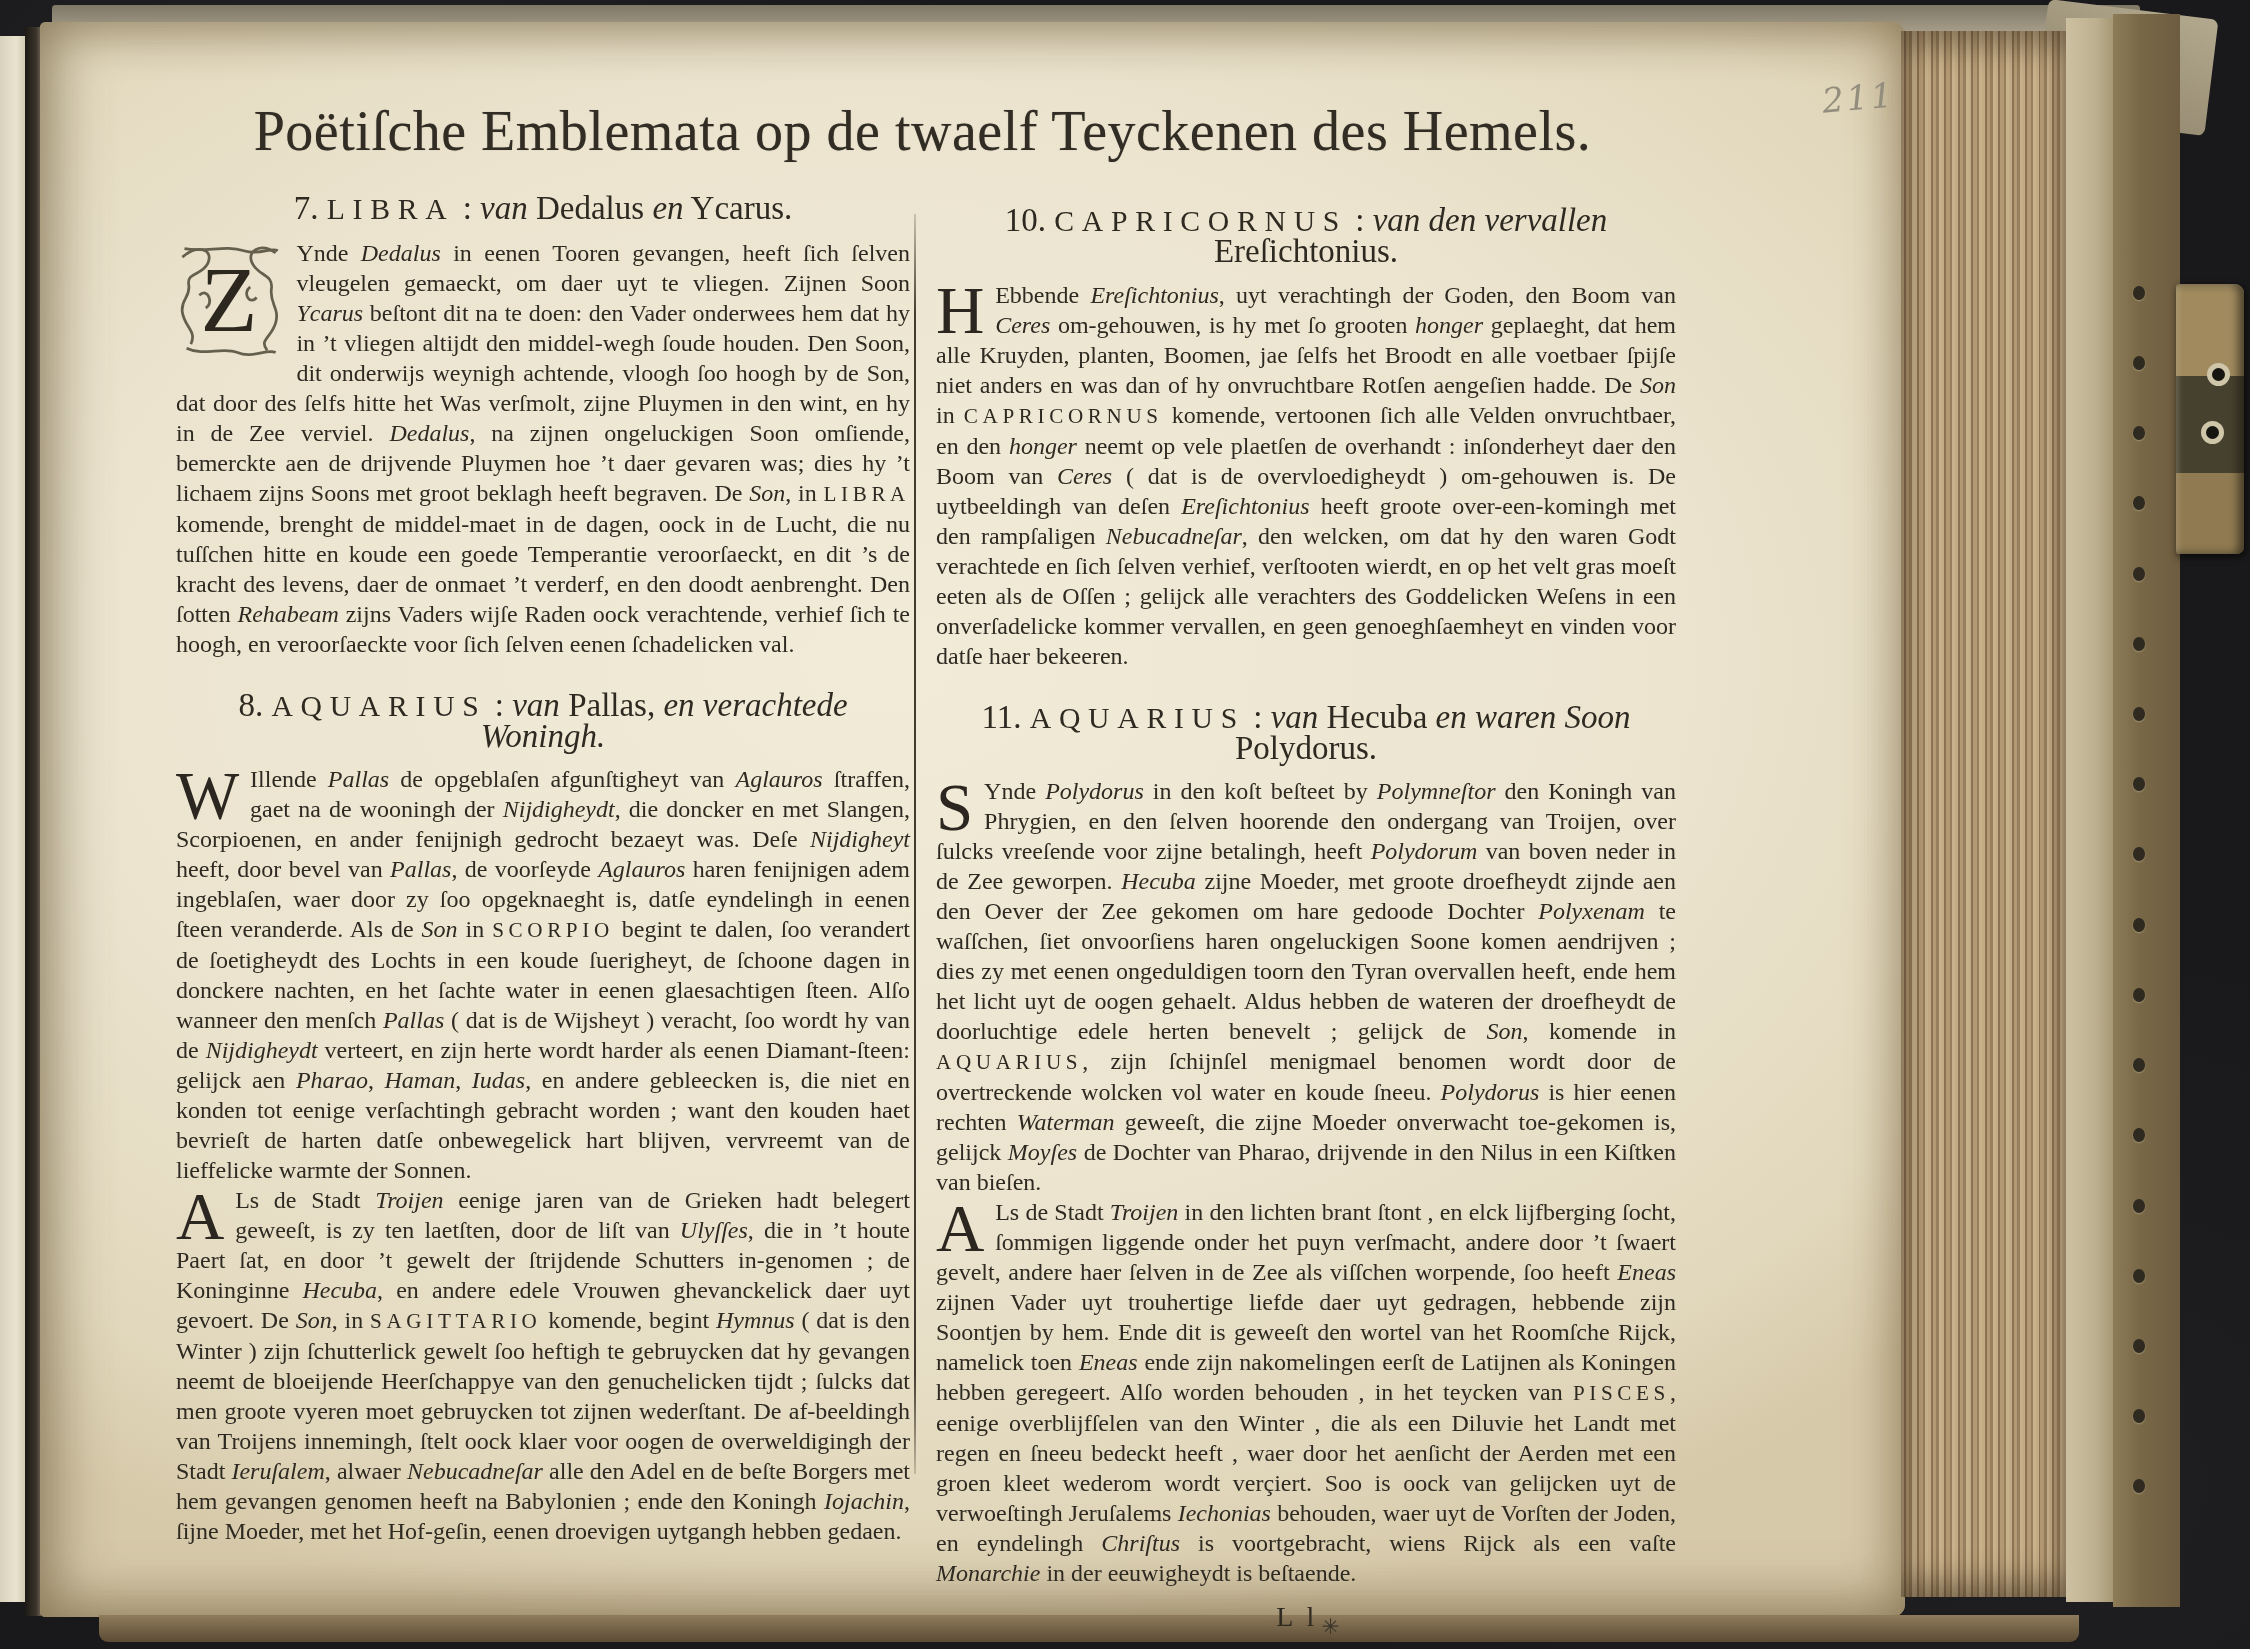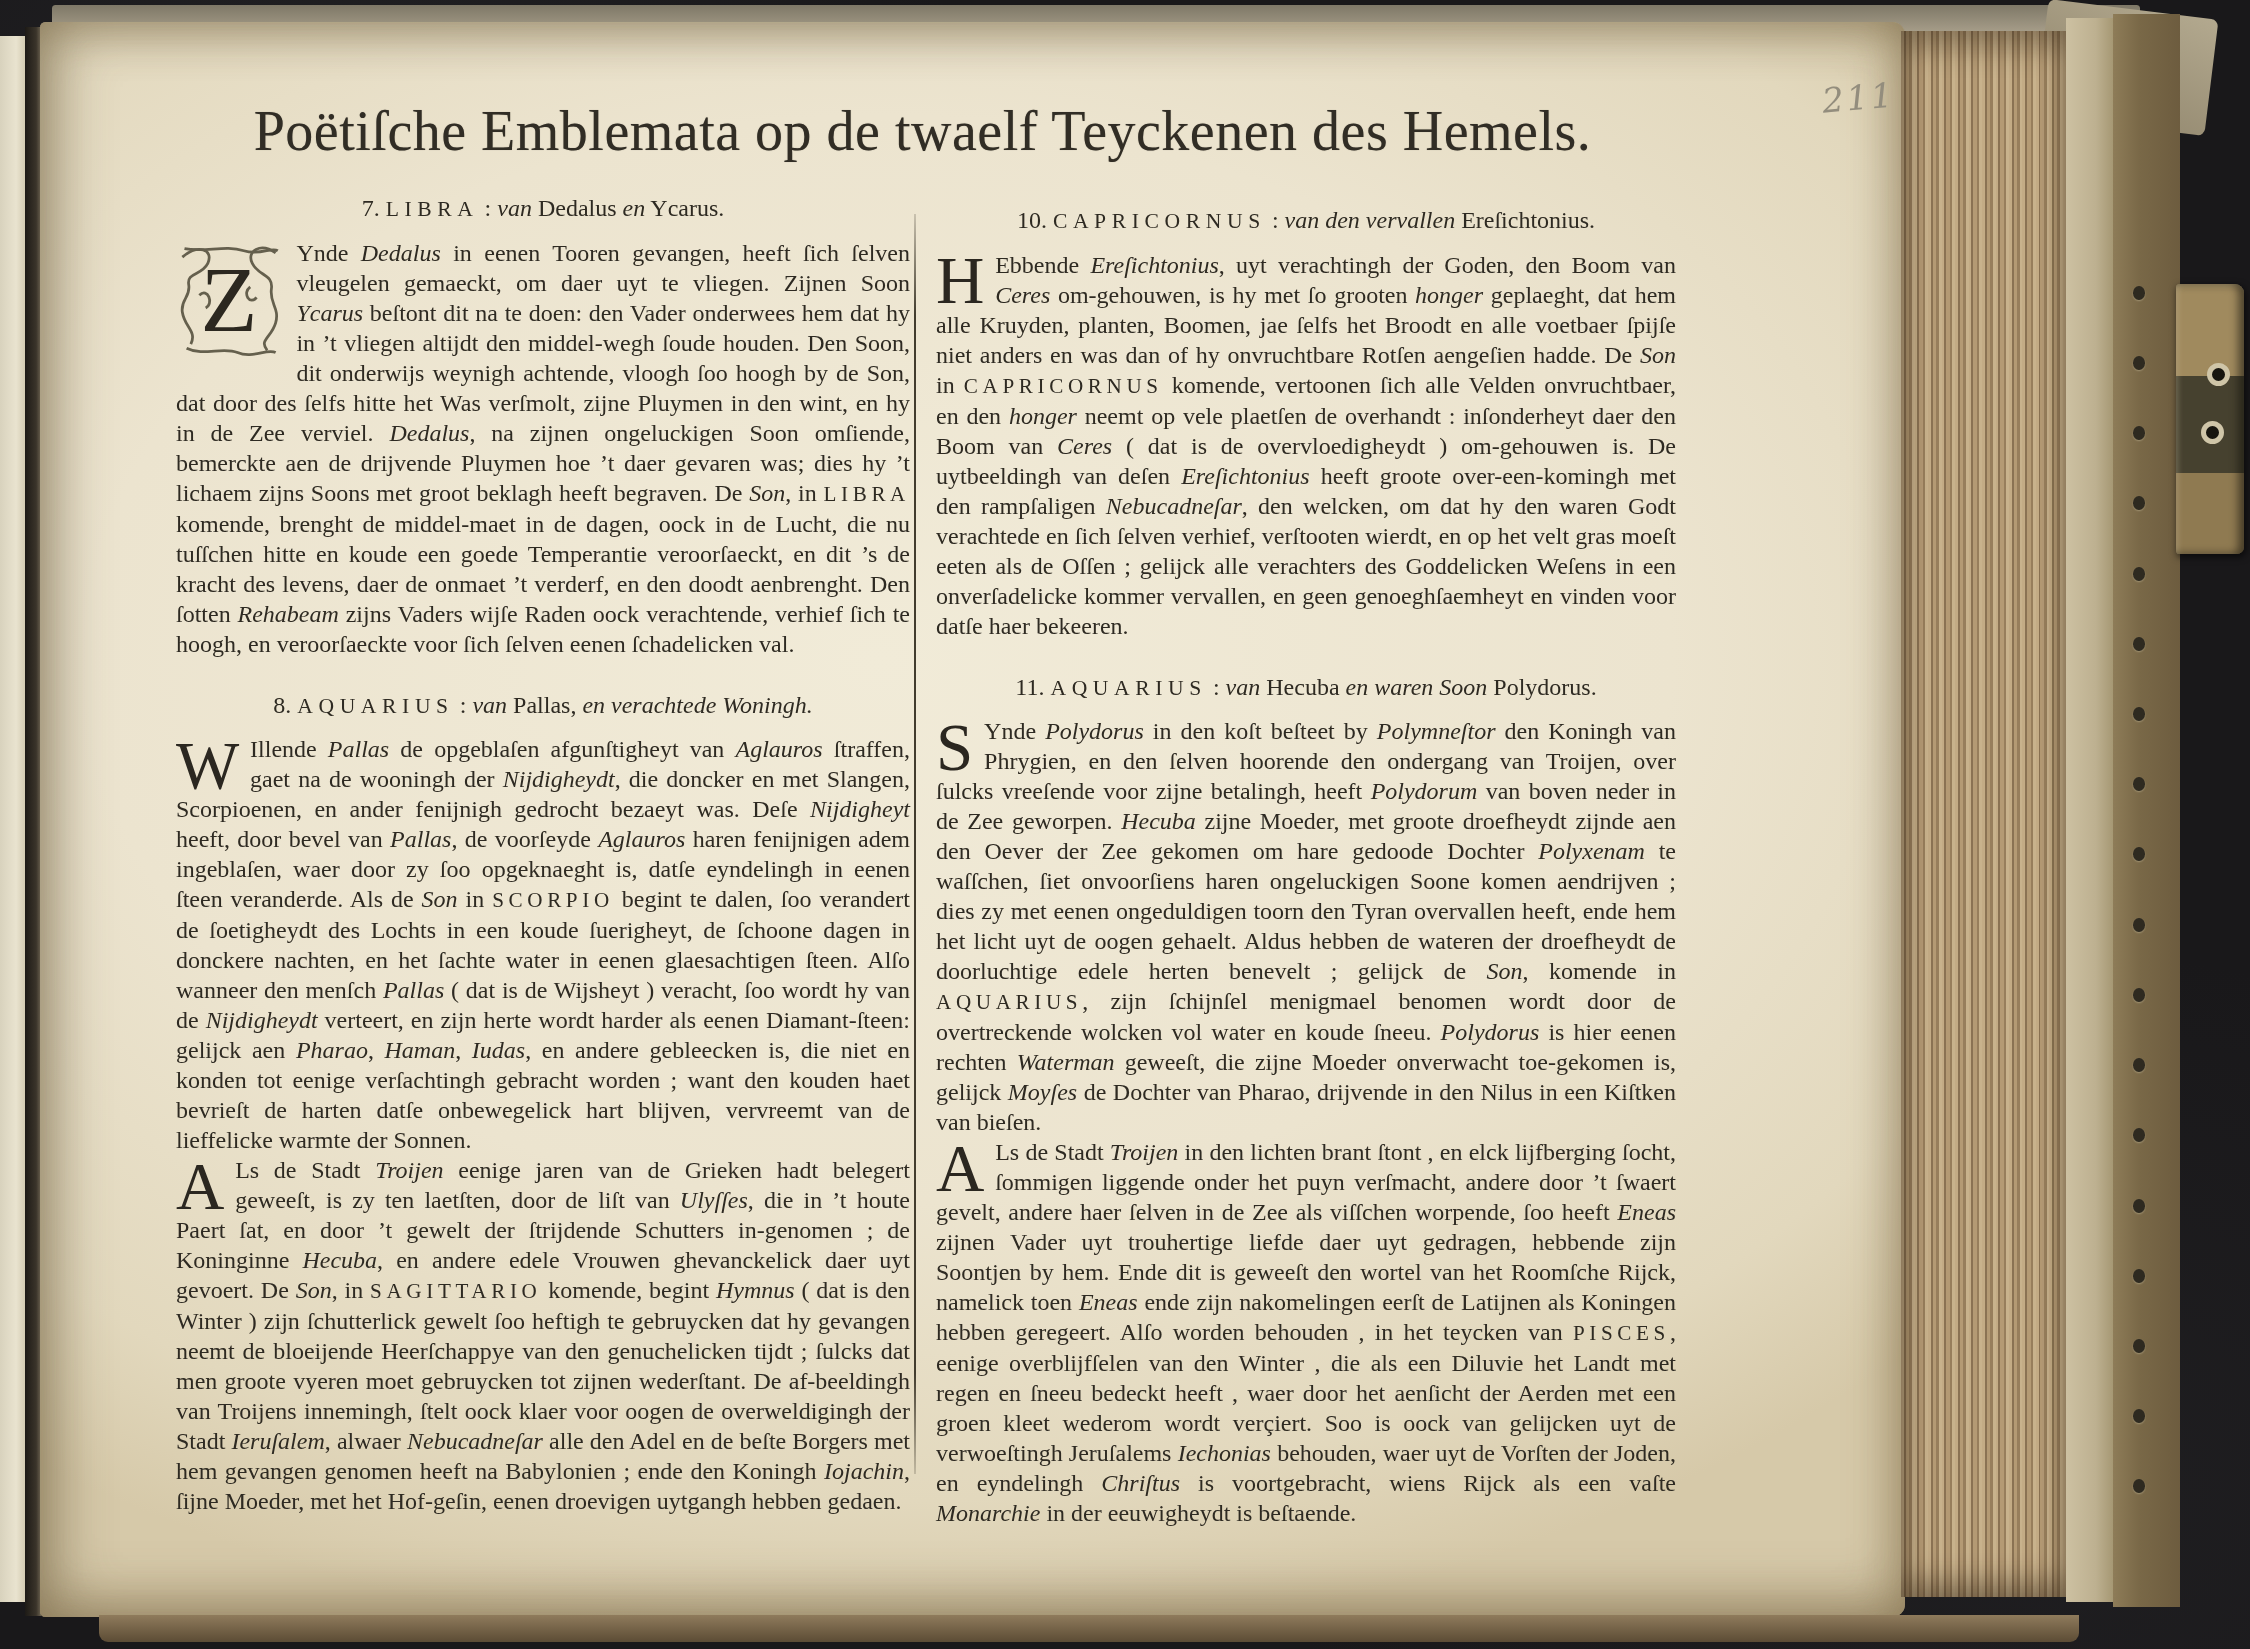--- a/index.html
+++ b/index.html
@@ -62,21 +62,21 @@
     font-family:"DejaVu Serif",serif;font-style:italic;
     transform:rotate(-5deg);}
   .page-title{position:absolute;left:171px;top:99px;width:1503px;
     text-align:center;font-size:56px;color:#312d25;letter-spacing:0.5px;
     text-shadow:0 0 0.9px rgba(50,45,35,.4);}
   .column{position:absolute;color:#2e2a22;font-size:24px;line-height:30px;}
   #col-left{left:176px;top:193px;width:734px;}
   #col-right{left:936px;top:205px;width:740px;}
   .column-divider{position:absolute;left:914px;top:214px;width:1.8px;height:1260px;
     background:linear-gradient(180deg,rgba(60,54,42,.2),#423c2e 8%,#423c2e 92%,rgba(60,54,42,.2));}
-  .sec-head{font-weight:normal;font-size:24px;text-align:center;
+  .sec-head{font-weight:normal;font-size:33px;text-align:center;
     margin:0 0 13.5px 0;color:#2e2a22;}
   section + section .sec-head{margin-top:31px;}
   .sc{letter-spacing:.22em;font-size:.88em;}
   .sec-head .sc{letter-spacing:.26em;font-size:.9em;}
   .body{margin:0;text-align:justify;hyphens:none;}
   .dropcap{float:left;font-size:67px;line-height:52px;padding:4.5px 10.8px 0 0;color:#2b2720;}
   .initZ{float:left;width:106px;height:115px;margin:4.5px 14.4px 1.8px 0;}
   .initZ svg{width:100%;height:100%;}
   .signature{margin-top:14.4px;text-align:center;font-size:28px;letter-spacing:3.6px;color:#2e2a22;}
   .signature .star{font-size:21.6px;color:#3a362c;position:relative;top:7.2px;left:3.6px;letter-spacing:0;}
@@ -171,14 +171,17 @@
     <h2 class="sec-head">11. <span class="sc">AQUARIUS</span> : <i>van</i> Hecuba <i>en waren Soon</i> Polydorus.</h2>
     <p class="body">
       <span class="dropcap">S</span><span>Ynde <i>Polydorus</i> in den koſt beſteet by <i>Polymneſtor</i> den Koningh van Phrygien, en den ſelven hoorende den ondergang van Troijen, over ſulcks vreeſende voor zijne betalingh, heeft <i>Polydorum</i> van boven neder in de Zee geworpen. <i>Hecuba</i> zijne Moeder, met groote droefheydt zijnde aen den Oever der Zee gekomen om hare gedoode Dochter <i>Polyxenam</i> te waſſchen, ſiet onvoorſiens haren ongeluckigen Soone komen aendrijven ; dies zy met eenen ongeduldigen toorn den Tyran overvallen heeft, ende hem het licht uyt de oogen gehaelt. Aldus hebben de wateren der droefheydt de doorluchtige edele herten benevelt ; gelijck de <i>Son</i>, komende in <span class="sc">AQUARIUS</span>, zijn ſchijnſel menigmael benomen wordt door de overtreckende wolcken vol water en koude ſneeu. <i>Polydorus</i> is hier eenen rechten <i>Waterman</i> geweeſt, die zijne Moeder onverwacht toe-gekomen is, gelijck <i>Moyſes</i> de Dochter van Pharao, drijvende in den Nilus in een Kiſtken van bieſen.</span>
     </p>
   </section>
   <section>
     <p class="body">
       <span class="dropcap">A</span><span>Ls de Stadt <i>Troijen</i> in den lichten brant ſtont , en elck lijfberging ſocht, ſommigen liggende onder het puyn verſmacht, andere door ’t ſwaert gevelt, andere haer ſelven in de Zee als viſſchen worpende, ſoo heeft <i>Eneas</i> zijnen Vader uyt trouhertige liefde daer uyt gedragen, hebbende zijn Soontjen by hem. Ende dit is geweeſt den wortel van het Roomſche Rijck, namelick toen <i>Eneas</i> ende zijn nakomelingen eerſt de Latijnen als Koningen hebben geregeert. Alſo worden behouden , in het teycken van <span class="sc">PISCES</span>, eenige overblijfſelen van den Winter , die als een Diluvie het Landt met regen en ſneeu bedeckt heeft , waer door het aenſicht der Aerden met een groen kleet wederom wordt verçiert. Soo is oock van gelijcken uyt de verwoeſtingh Jeruſalems <i>Iechonias</i> behouden, waer uyt de Vorſten der Joden, en eyndelingh <i>Chriſtus</i> is voortgebracht, wiens Rijck als een vaſte <i>Monarchie</i> in der eeuwigheydt is beſtaende.</span>
     </p>
   </section>
+  <div class="signature">
+    <span>L l</span><span class="star">✳</span>
+  </div>
 </div>
 
 
 </body></html>

